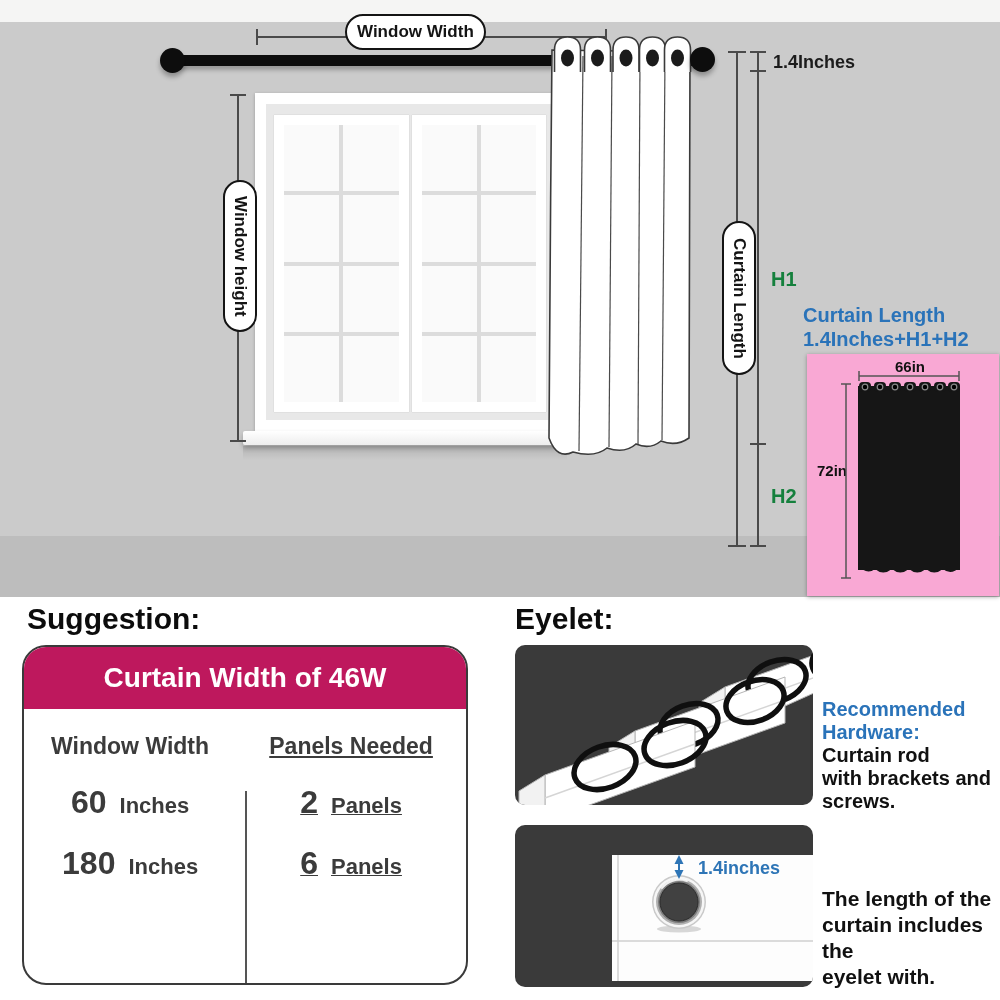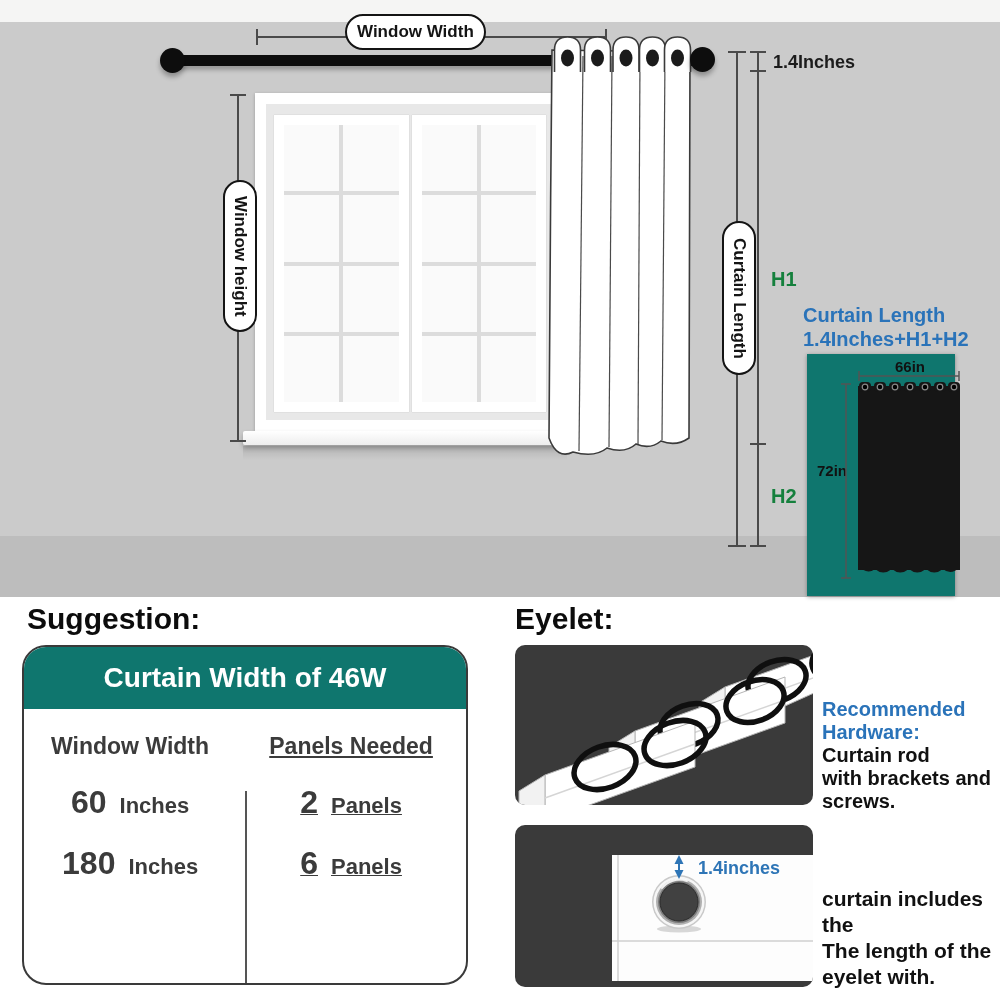--- a/index.html
+++ b/index.html
@@ -34,29 +34,29 @@
   .mline{background:#4a4a4a;}
   .pill{background:#fff;border:2px solid #141414;border-radius:18px;color:#141414;
     font-weight:700;font-size:17px;display:flex;align-items:center;justify-content:center;}
   .pill-h{padding:0 10px;height:32px;}
   .pill-v{writing-mode:vertical-rl;width:30px;padding:10px 0;}
 
   .meas-label{color:#1c1c1c;font-weight:700;font-size:18px;}
   .h-label{color:#15803d;font-weight:700;font-size:20px;}
   .formula{color:#2a73b9;font-weight:700;font-size:20px;line-height:24px;}
 
-  .inset{left:807px;top:354px;width:148px;height:242px;background:#0f766e;
-    box-shadow:0 1px 4px rgba(0,0,0,.35);}
+  .inset{left:807px;top:354px;width:148px;height:242px;background:#f9a8d4;
+    box-shadow:0 1px 4px rgba(0,0,0,.35);padding-left:44px;}
   .inset .lab{position:absolute;font-weight:700;font-size:15px;color:#111;}
 
   
   .big-h{font-weight:700;font-size:30px;color:#0c0c0c;}
   .card{left:22px;top:645px;width:446px;height:340px;border:2px solid #3a3a3a;
     border-radius:24px;overflow:hidden;box-sizing:border-box;background:#fff;}
-  .card-head{height:62px;background:#0f766e;display:flex;align-items:center;justify-content:center;
+  .card-head{height:62px;background:#be185d;display:flex;align-items:center;justify-content:center;
     color:#fff;font-weight:700;font-size:28px;}
   .card-body{position:relative;height:274px;}
   .t-divider{position:absolute;left:221px;top:58px;width:2px;height:202px;background:#555;}
   .t-cols{display:flex;margin-top:24px;color:#3b3b3b;font-weight:600;font-size:23px;}
   .t-cols div{text-align:center;} .c-l{width:48%;} .c-r{width:52%;text-decoration:underline;}
   .t-row{display:flex;margin-top:24px;color:#3b3b3b;}
   .t-row div{text-align:center;}
   .num{font-weight:700;font-size:32px;} .unit{font-weight:700;font-size:22px;margin-left:13px;}
 
   .eimg{width:298px;height:160px;background:#3a3a3a;border-radius:10px;overflow:hidden;}
@@ -270,18 +270,18 @@
       <g fill="#2e75b6">
         <line x1="164" y1="36" x2="164" y2="48" stroke="#2e75b6" stroke-width="2"></line>
         <path d="M164,30 L159.5,39 L168.5,39 Z"></path>
         <path d="M164,54 L159.5,45 L168.5,45 Z"></path>
       </g>
     </svg>
     <div class="blue-small">1.4inches</div>
   </div>
 
   <div class="abs len-note" style="left:822px;top:886px;">
+    <div>The length of the</div>
     <div>curtain includes the</div>
-    <div>The length of the</div>
     <div>eyelet with.</div>
   </div>
 
 </div>
 
 </body></html>

